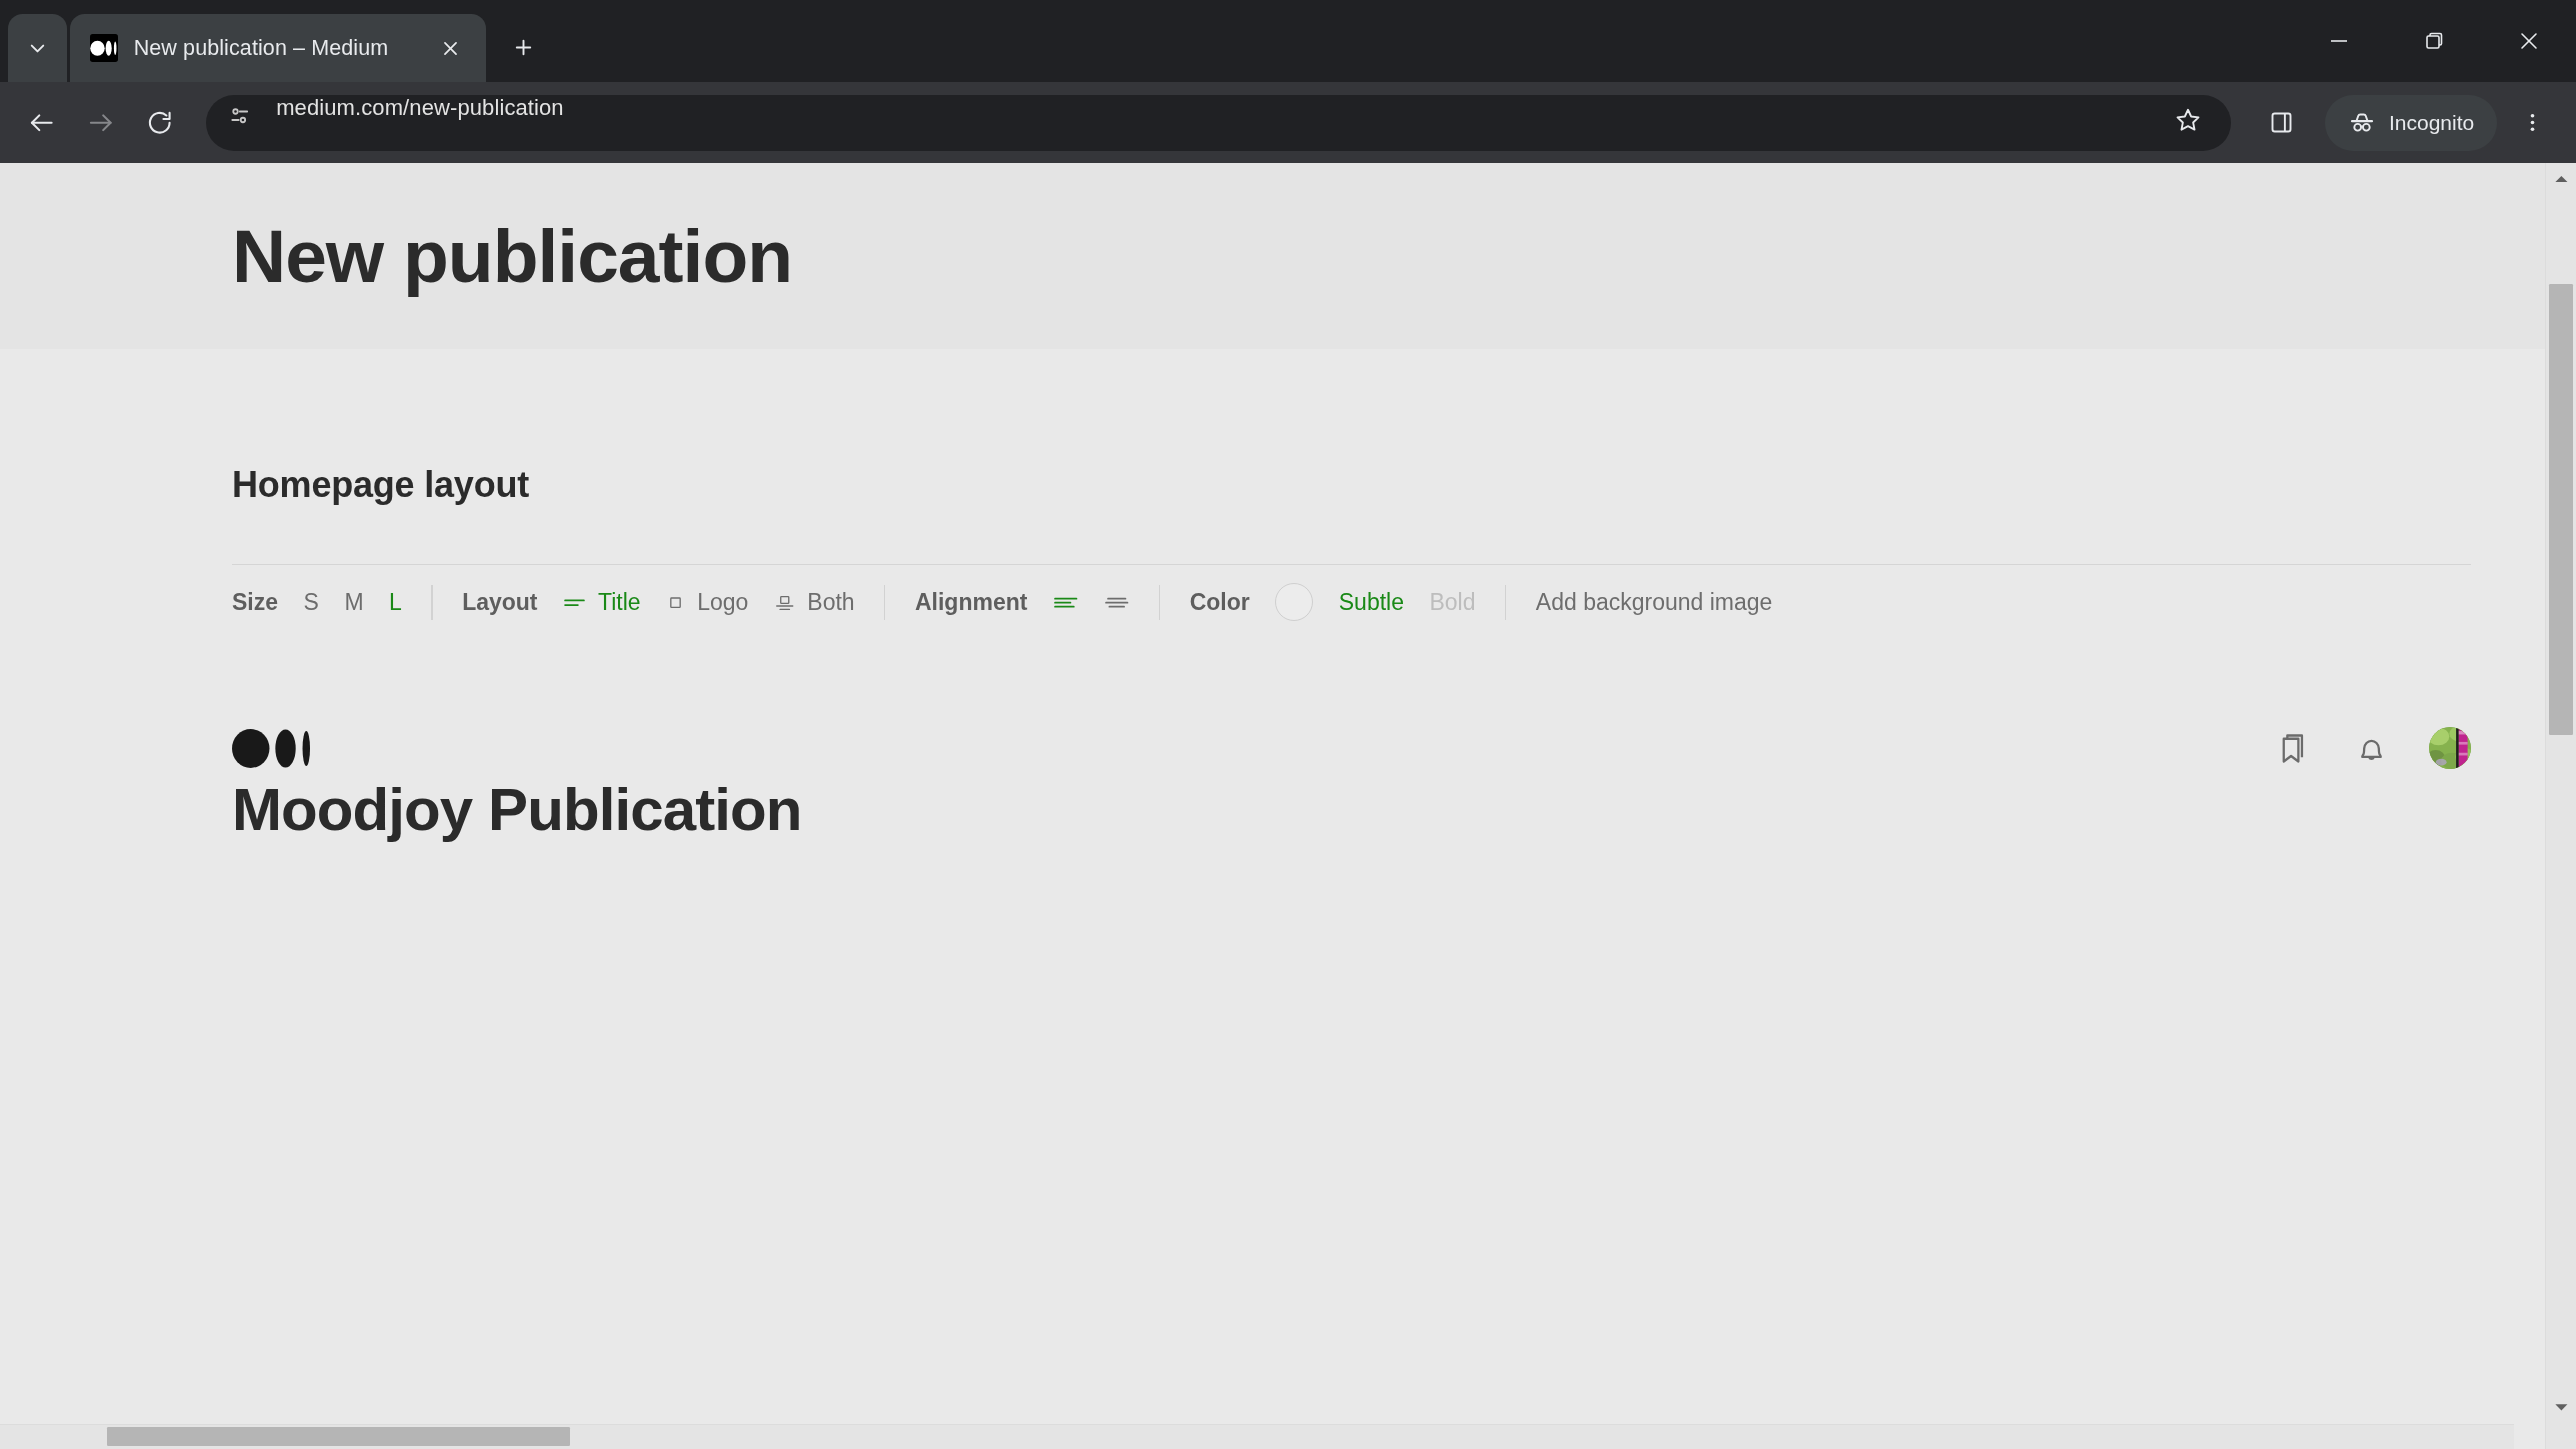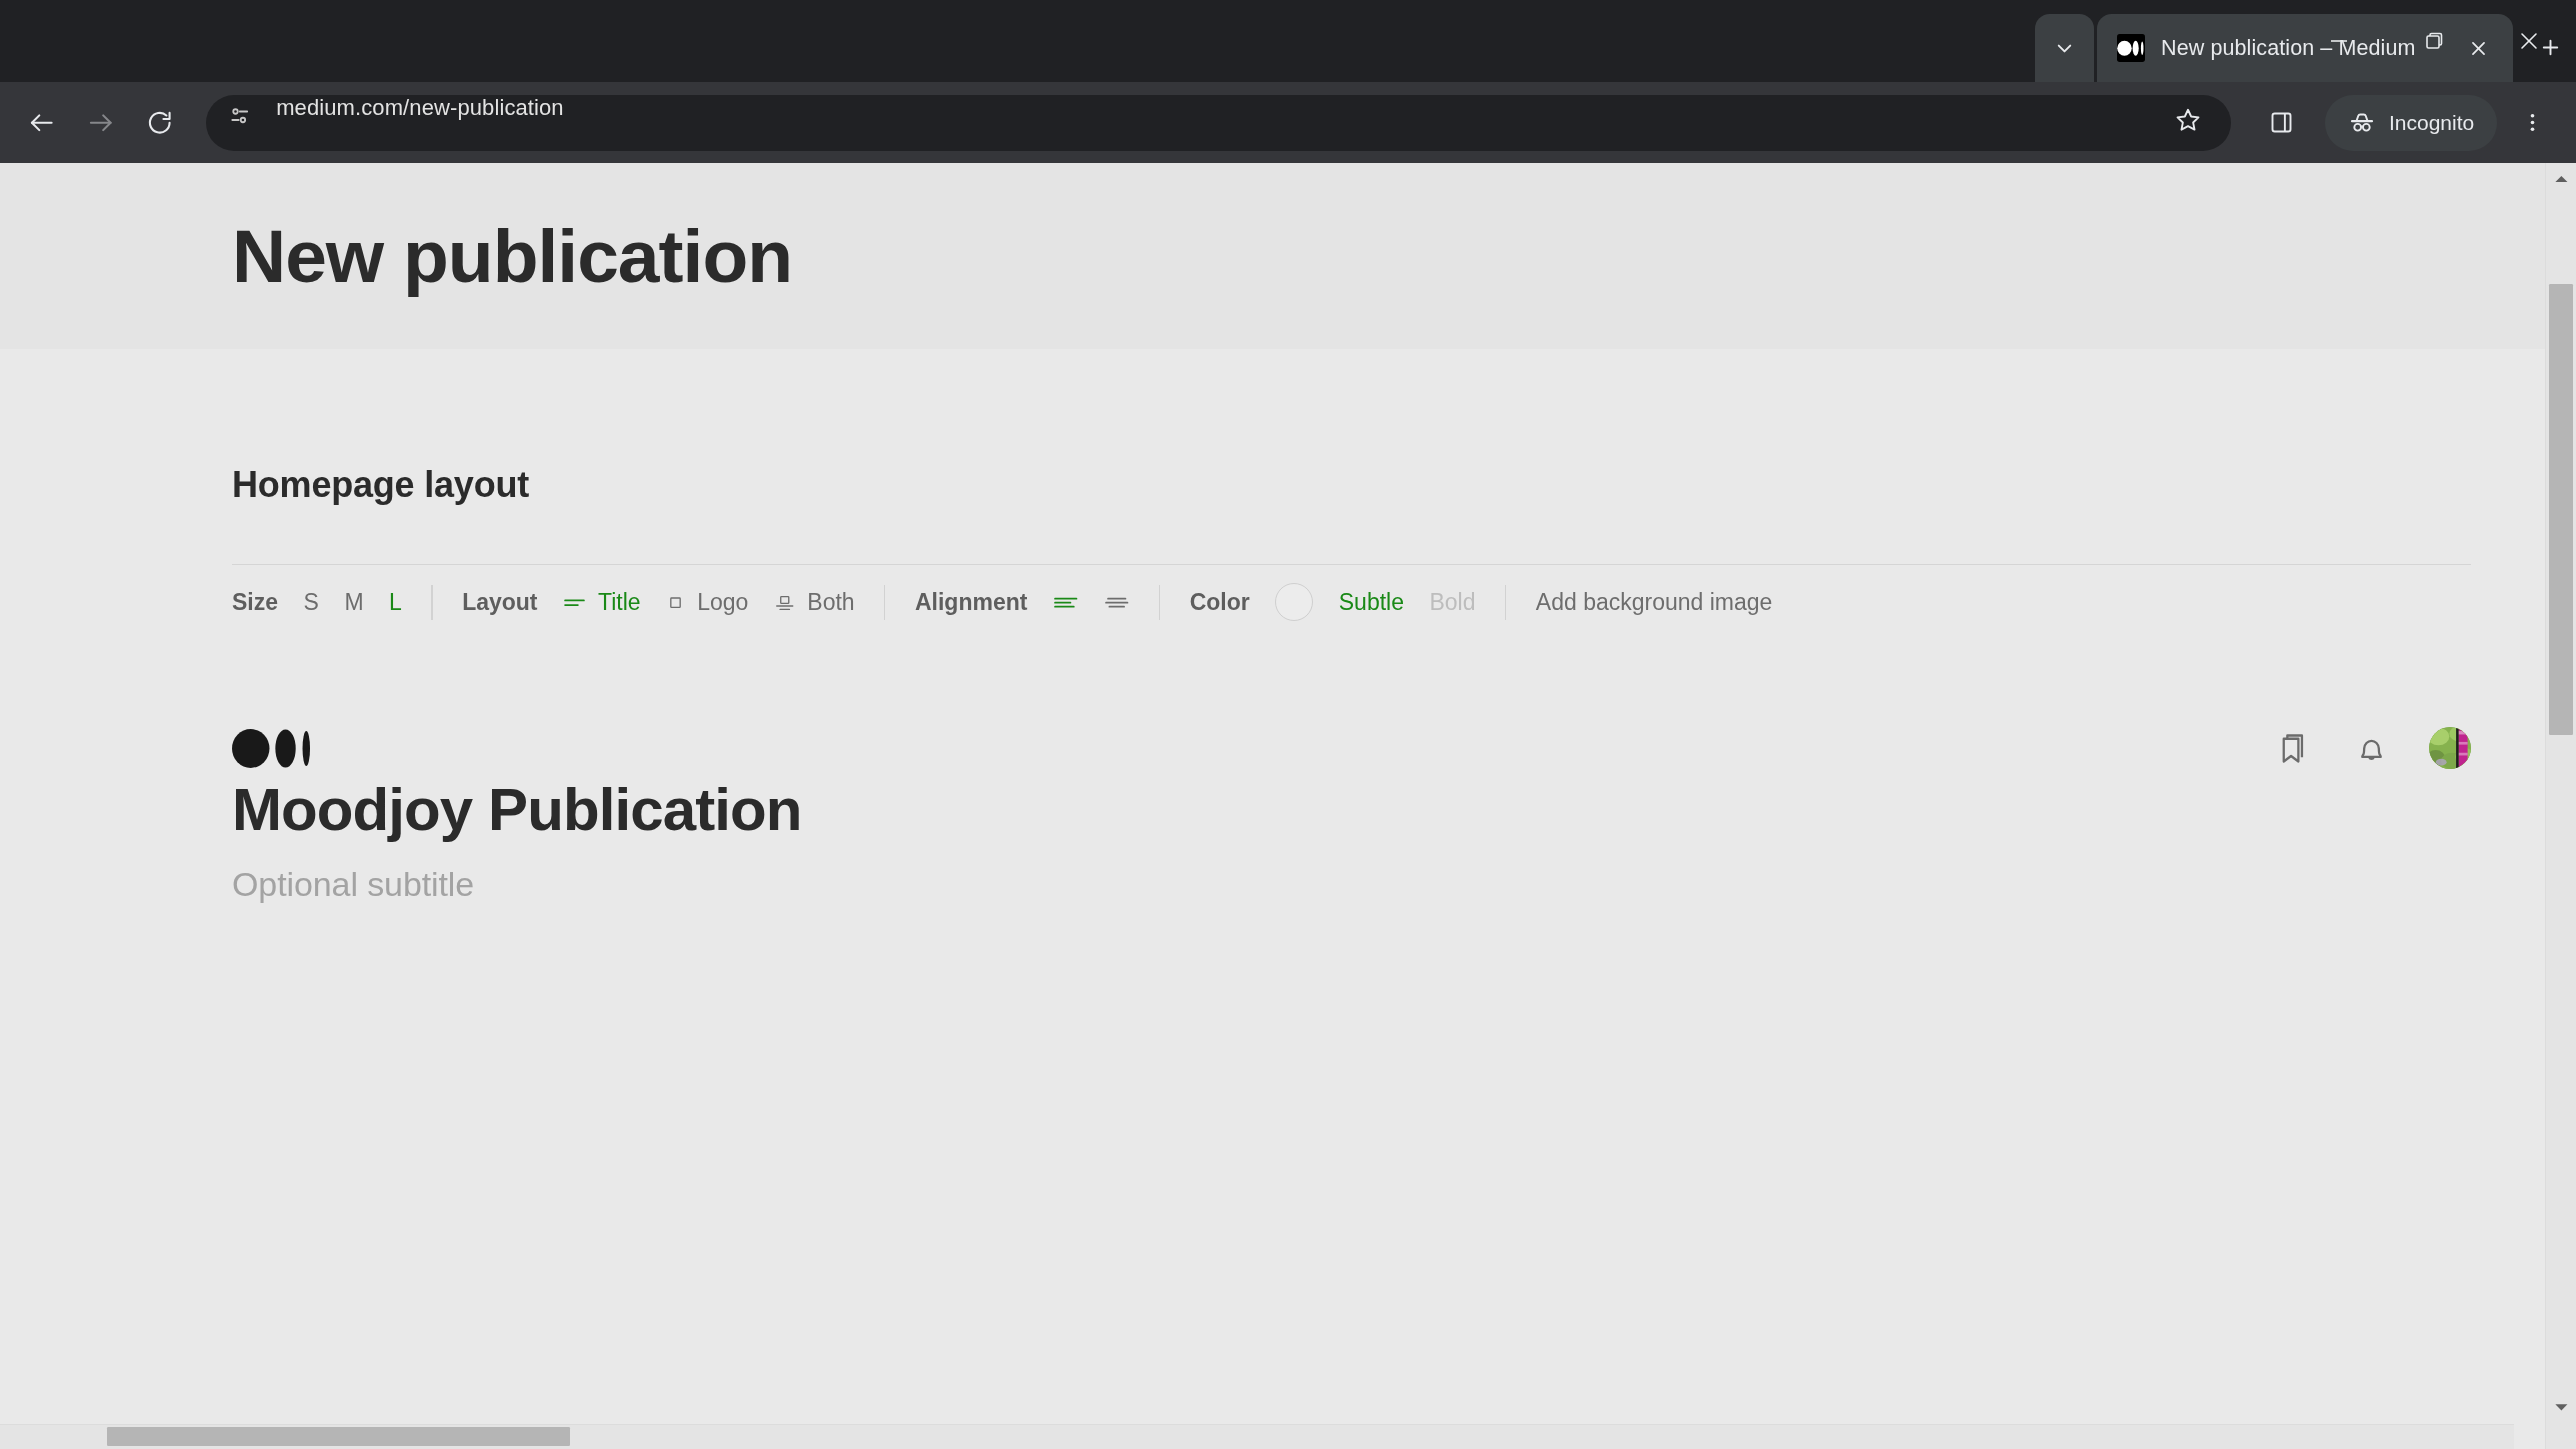--- a/index.html
+++ b/index.html
@@ -16,21 +16,20 @@
   .browser { width: 2576px; height: 1449px; display: flex; flex-direction: column; }
 
   .tabstrip {
     height: 82px;
     background: #202124;
     display: flex;
     align-items: flex-end;
     padding-left: 8px;
     position: relative;
     flex: 0 0 82px;
-    justify-content: flex-end;
   }
 
   .tab-list-btn {
     width: 59px; height: 68px;
     background: #3c4043;
     border-radius: 14.8px 14.8px 0 0;
     display: flex; align-items: center; justify-content: center;
     margin-right: 2.7px;
     margin-bottom: 0;
   }
@@ -624,21 +623,20 @@
                   <rect x="44" y="38" width="13" height="4" fill="#e2a0cd" opacity="0.7"></rect>
                   <ellipse cx="18" cy="52" rx="8" ry="5" fill="#b4a7c9" opacity="0.75"></ellipse>
                 </g>
               </svg>
             </span>
           </span>
         </div>
 
         <div class="pub-block">
           <div class="pub-title">Moodjoy Publication</div>
-          <div class="pub-subtitle">Optional subtitle</div>
         </div>
 
       </div>
 
       <div class="hscroll">
         <div class="hs-thumb"></div>
       </div>
     </div>
 
     <div class="vscroll">

